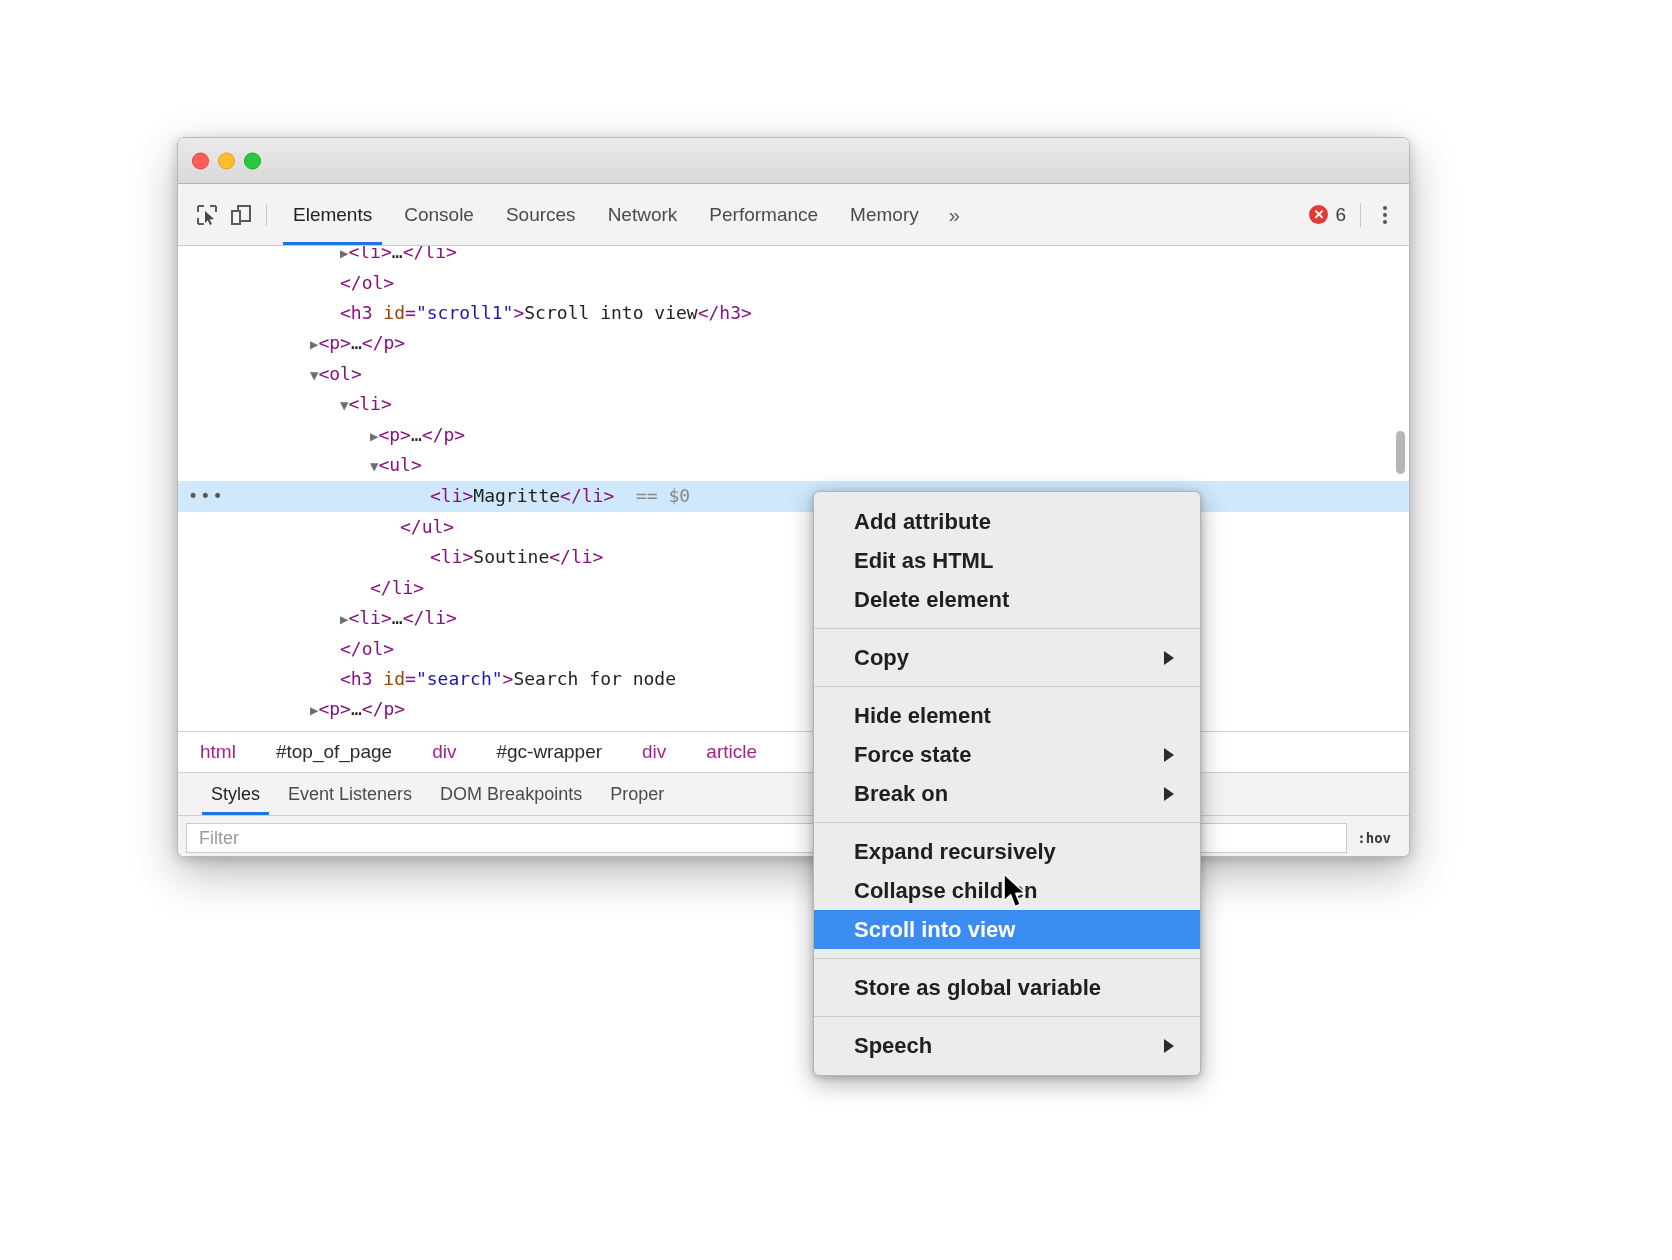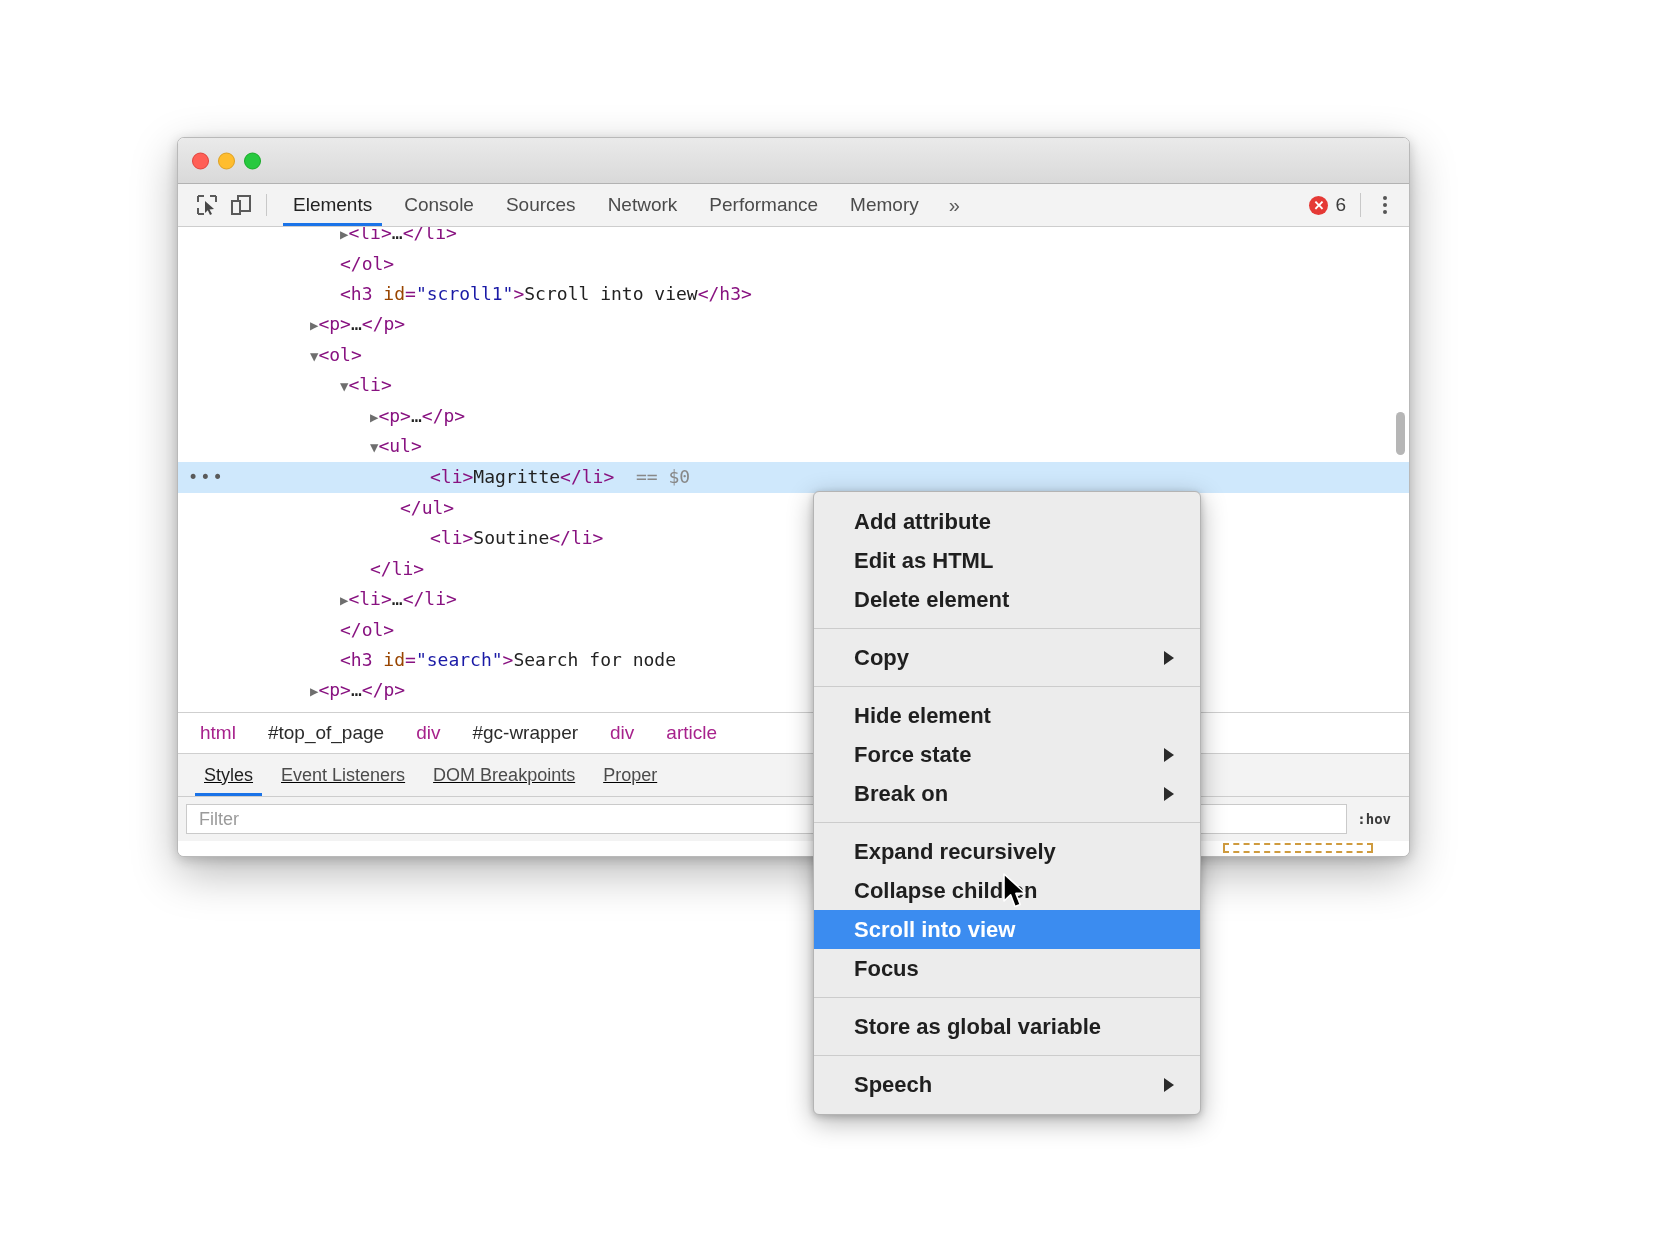--- a/index.html
+++ b/index.html
@@ -59,21 +59,21 @@
     text-align: center;
     font-size: 19px;
     color: #2e2e2e;
     font-family: "Liberation Sans", sans-serif;
     letter-spacing: 0.1px;
   }
 
   
   .toolbar {
     position: relative;
-    height: 43px;
+    height: 62px;
     background: #f3f3f3;
     border-bottom: 1px solid #cdcdcd;
     display: flex;
     align-items: center;
     padding: 0 10px 0 12px;
     box-sizing: border-box;
     justify-content: space-between;
   }
   .tb-icon {
     width: 34px;
@@ -188,38 +188,37 @@
   
   .crumbs {
     height: 40px;
     background: #ffffff;
     border-bottom: 1px solid #cfcfcf;
     display: flex;
     align-items: center;
     padding-left: 10px;
     font-size: 19px;
     font-family: "Liberation Sans", sans-serif;
-    gap: 8px;
+    gap: 16px;
     overflow: hidden;
   }
   .crumb { padding: 0 12px; white-space: nowrap; }
   .crumb.tagname { color: #a7228c; }
   .crumb.idname { color: #2b2b2b; }
 
   
   .stabs {
     position: relative;
     height: 42px;
     background: #f3f3f3;
     border-bottom: 1px solid #cdcdcd;
     display: flex;
     align-items: center;
-    padding-left: 12px;
+    padding-left: 19px;
     overflow: hidden;
-    text-decoration: underline;
   }
   .stab {
     position: relative;
     padding: 0 14px;
     height: 100%;
     display: flex;
     align-items: center;
     font-size: 18px;
     color: #4b4b4b;
     white-space: nowrap;
@@ -472,23 +471,20 @@
       <div class="msep"></div>
       <div class="mi">
         <span>Expand recursively</span>
       </div>
       <div class="mi">
         <span>Collapse children</span>
       </div>
       <div class="mi highlight">
         <span>Scroll into view</span>
       </div>
-      <div class="mi">
-        <span>Focus</span>
-      </div>
       <div class="msep"></div>
       <div class="mi">
         <span>Store as global variable</span>
       </div>
       <div class="msep"></div>
       <div class="mi">
         <span>Speech</span>
         <span class="caret"></span>
       </div>
     </div>

